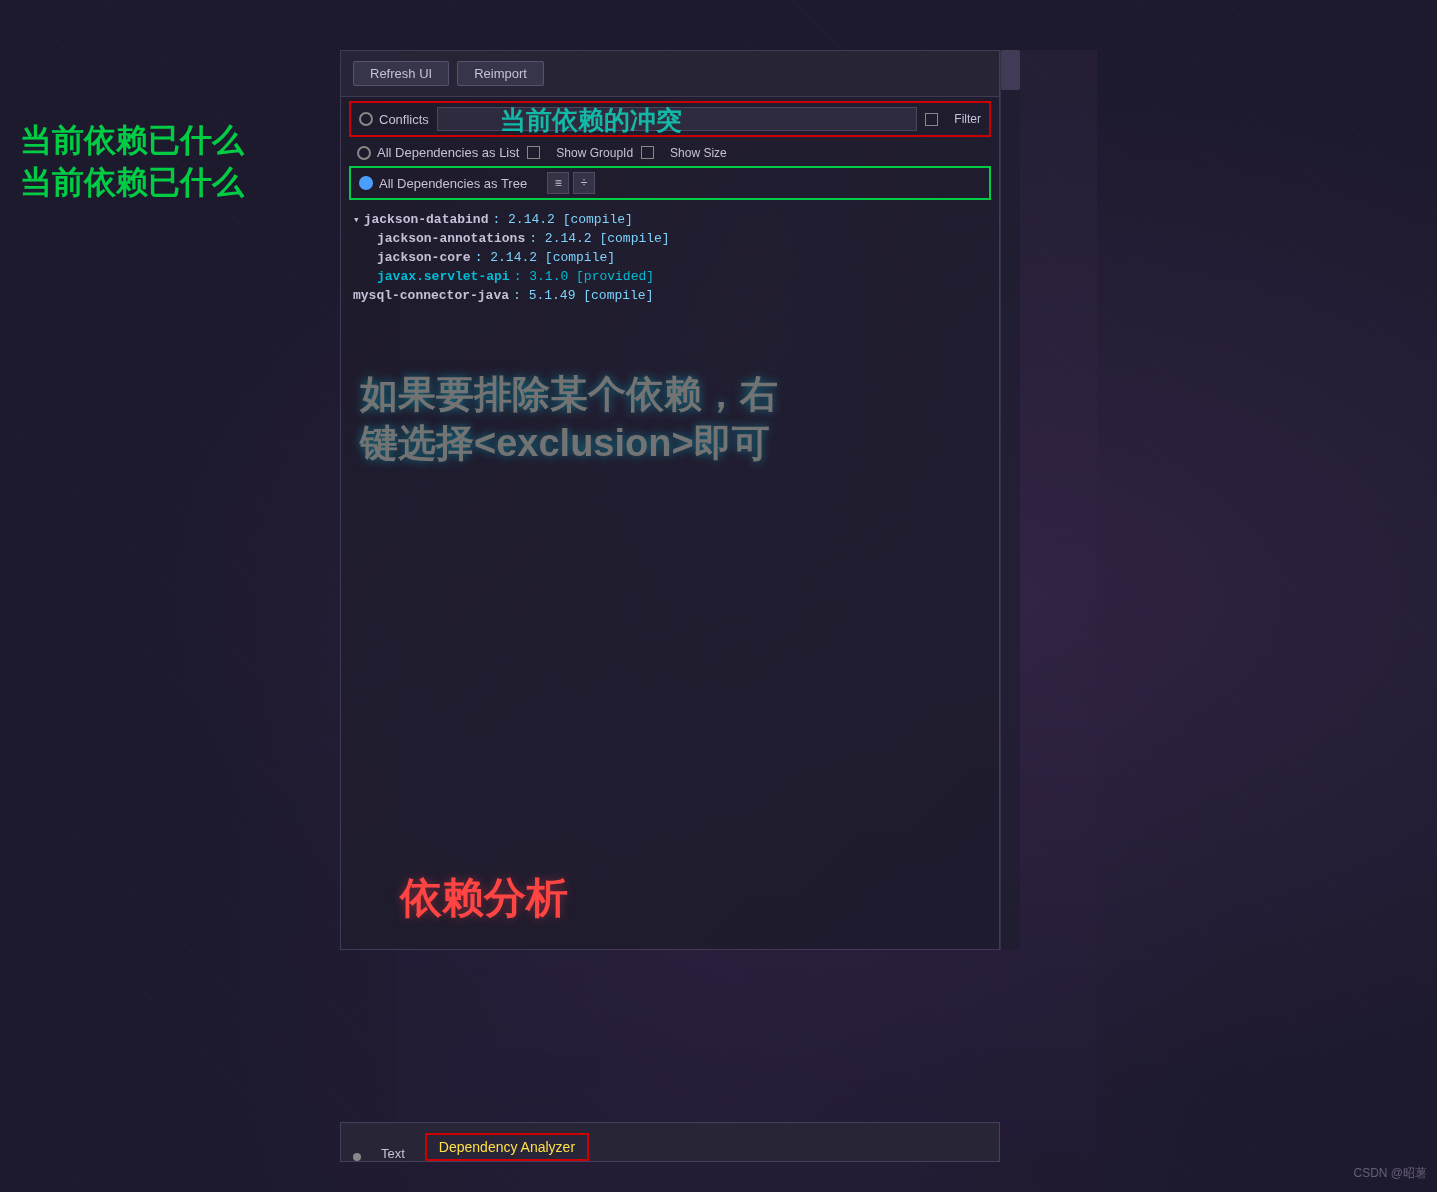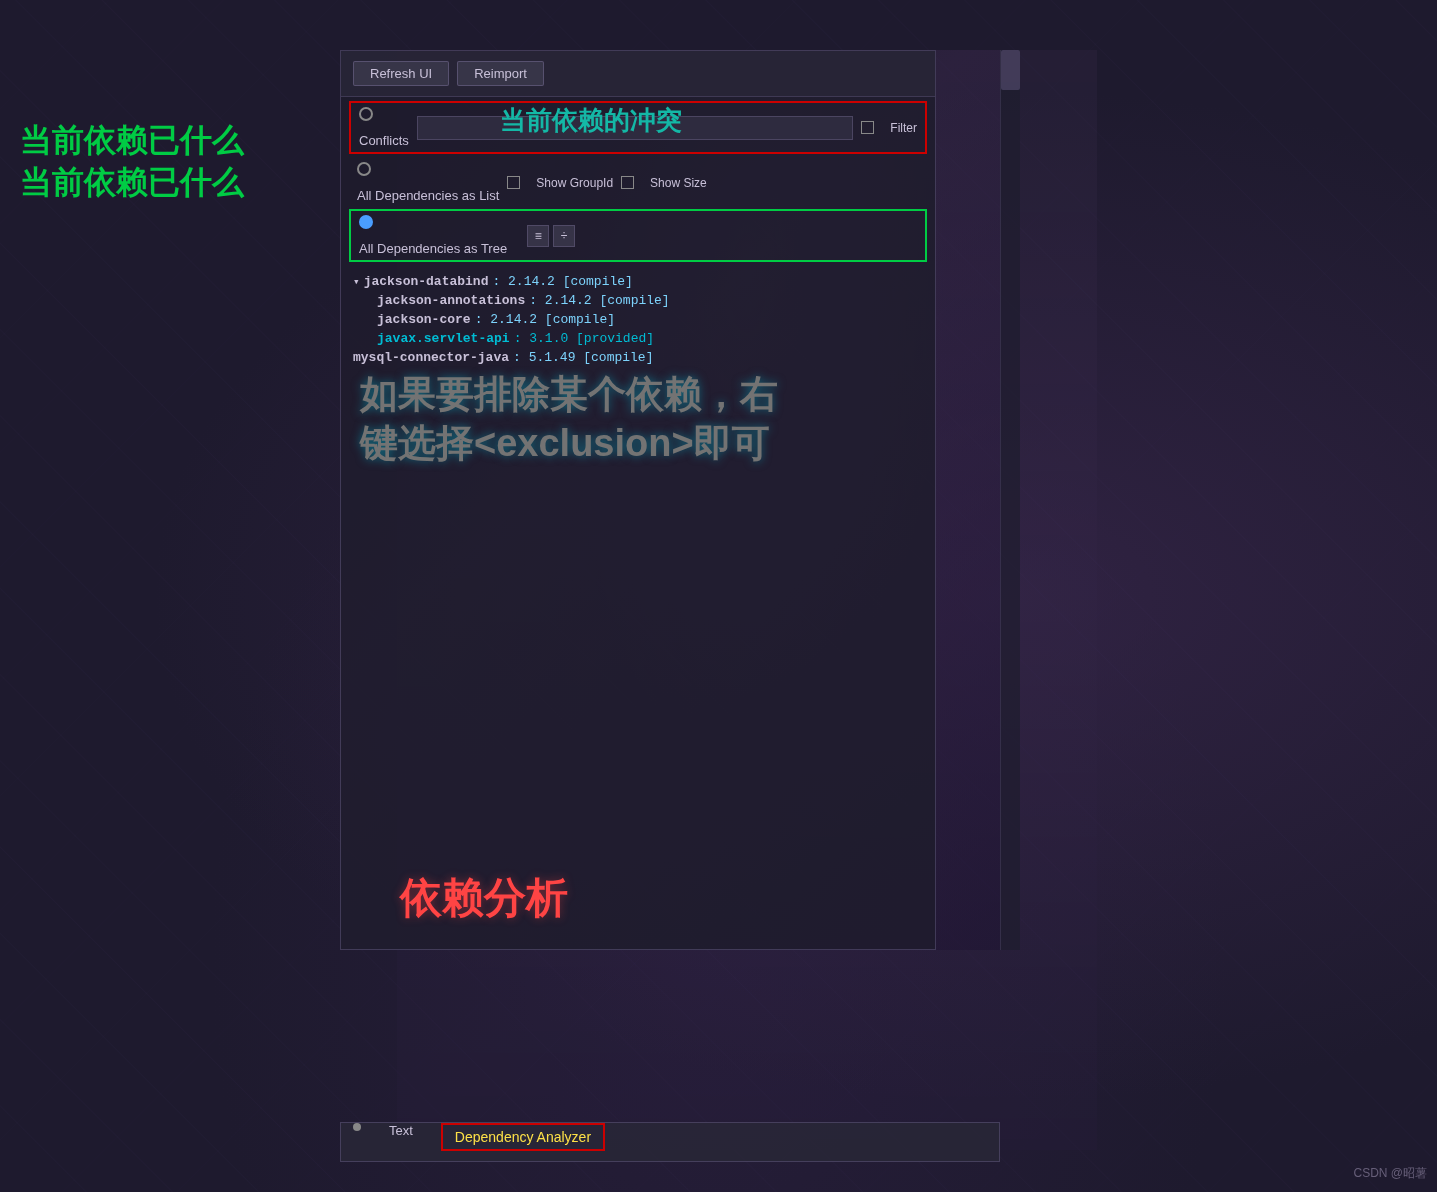--- a/index.html
+++ b/index.html
@@ -59,21 +59,21 @@
       font-weight: bold;
       line-height: 1.3;
       margin-bottom: 30px;
     }
 
     
     .ide-panel {
       position: absolute;
       left: 340px;
       top: 50px;
-      width: 596px;
+      width: 660px;
       height: 900px;
       background: rgba(30, 28, 45, 0.85);
       border: 1px solid rgba(100, 90, 130, 0.5);
     }
 
     
     .toolbar {
       display: flex;
       align-items: center;
       padding: 10px 12px;
@@ -89,22 +89,22 @@
       padding: 4px 16px;
       font-size: 13px;
       cursor: pointer;
       border-radius: 2px;
     }
 
     .radio-label {
       color: #c8c0d8;
       font-size: 13px;
       display: flex;
-      gap: 12px;
-      flex-direction: column;
+      align-items: center;
+      gap: 6px;
     }
 
     .radio-circle {
       width: 14px;
       height: 14px;
       border-radius: 50%;
       border: 2px solid #888;
       background: transparent;
       flex-shrink: 0;
     }
@@ -237,23 +237,23 @@
     
     .status-bar {
       position: absolute;
       bottom: 30px;
       left: 340px;
       width: 660px;
       height: 40px;
       background: rgba(40, 38, 55, 0.95);
       border: 1px solid rgba(100, 90, 130, 0.5);
       display: flex;
-      align-items: flex-start;
+      align-items: flex-end;
       padding: 0 12px;
-      gap: 28px;
+      gap: 20px;
     }
 
     .status-dot {
       width: 8px;
       height: 8px;
       border-radius: 50%;
       background: #888;
       flex-shrink: 0;
     }
 

